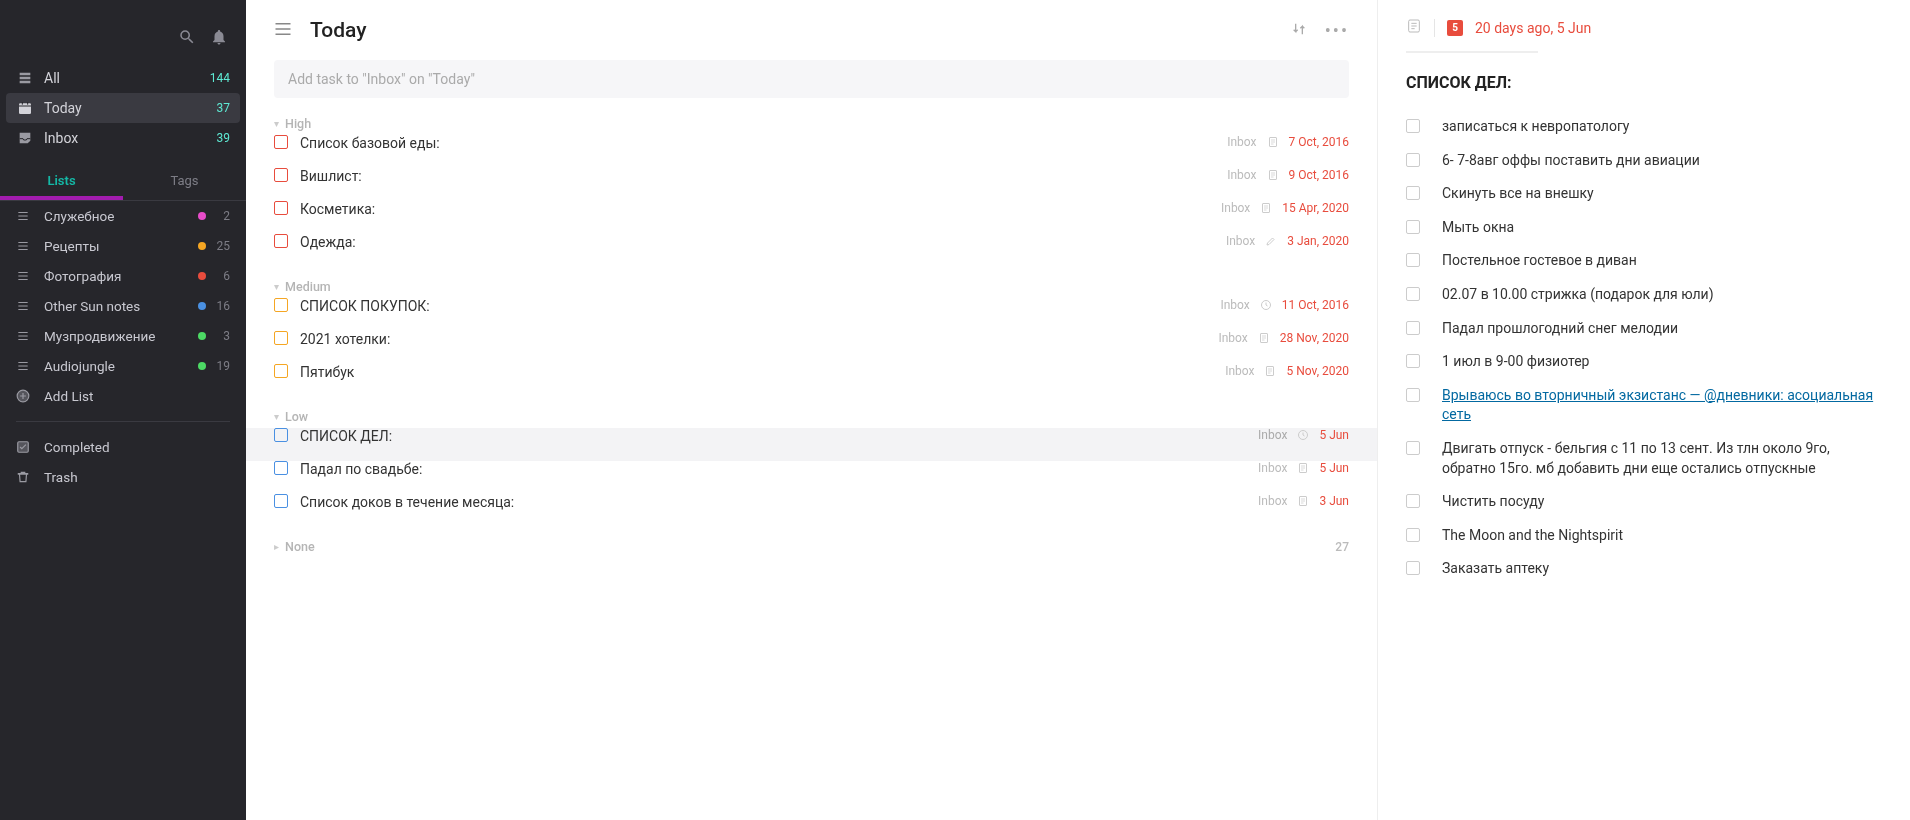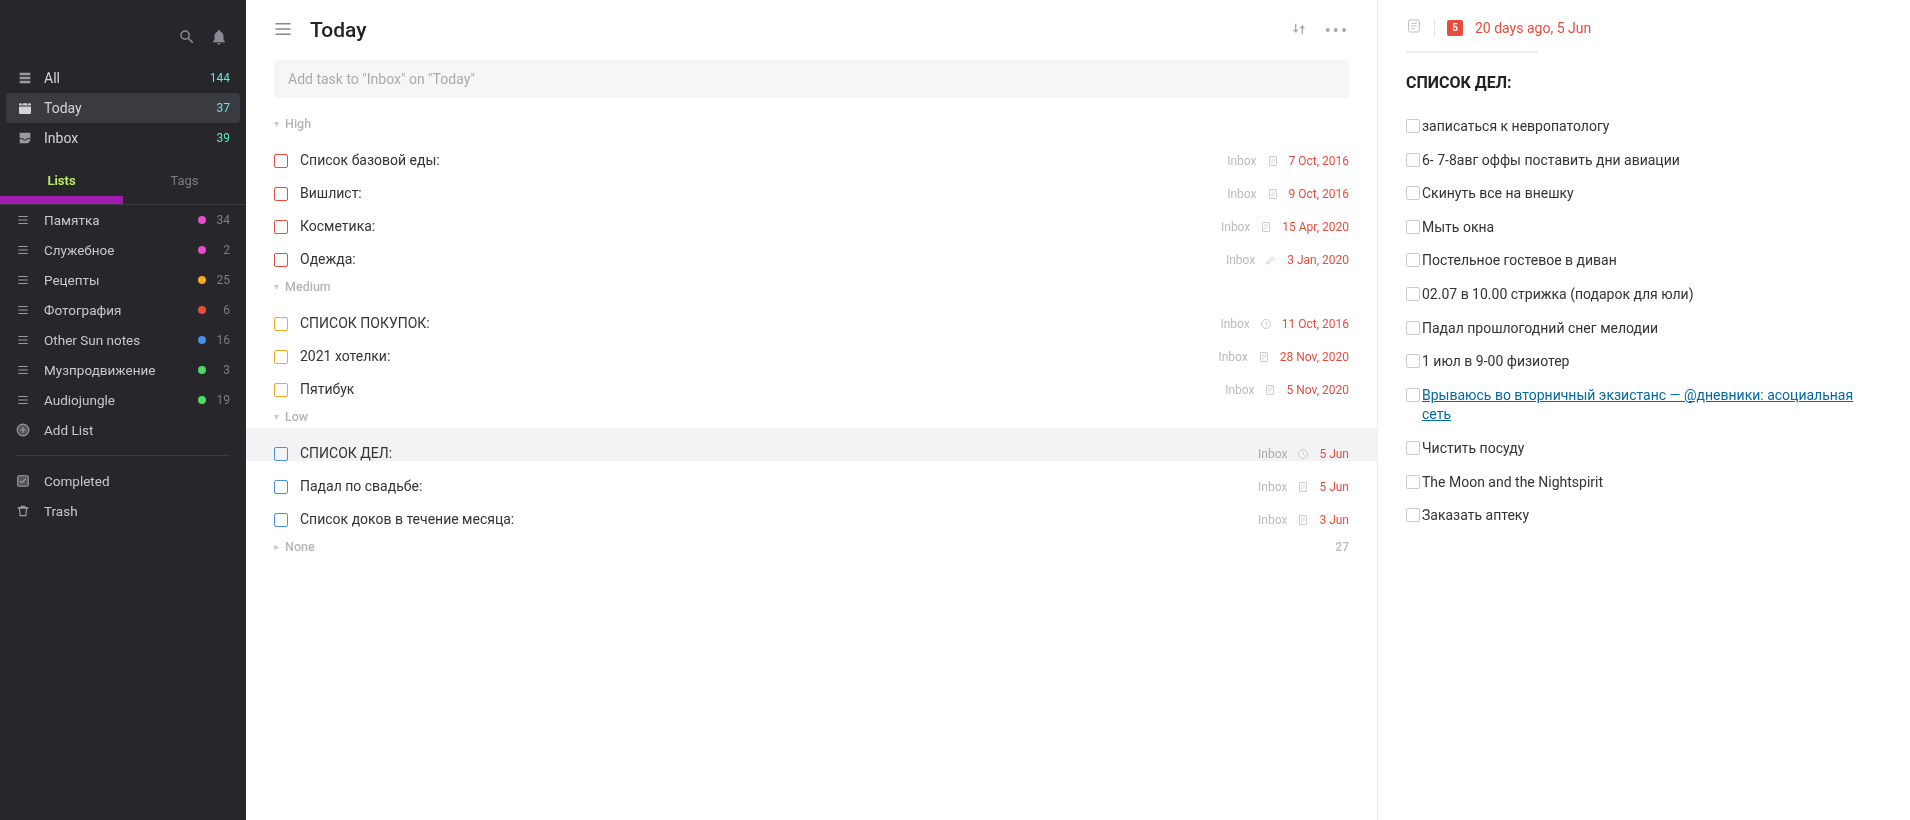--- a/index.html
+++ b/index.html
@@ -59,23 +59,23 @@
 }
 .tabs .tab {
   flex: 1;
   text-align: center;
   padding: 8px 0;
   color: #7d7d86;
   cursor: pointer;
   font-size: 13px;
 }
 .tabs .tab.active {
-  color: #bef264;
+  color: #14b8a6;
   font-weight: 600;
-  border-bottom: 8px solid #a21caf;
+  border-bottom: 4px solid #a21caf;
 }
 
 .list-item {
   display: flex;
   align-items: center;
   height: 30px;
   padding: 0 16px;
   cursor: pointer;
   color: #c8c8d0;
   font-size: 13.5px;
@@ -125,21 +125,21 @@
   padding: 12px 28px 4px;
   color: #b5b5b5;
   font-size: 12.5px;
   font-weight: 500;
 }
 .section-head .chev { margin-right: 6px; font-size: 10px; color: #ccc; }
 .section-head .section-count { margin-left: auto; font-size: 12px; color: #bbb; }
 
 .task {
   display: flex;
-  align-items: flex-end;
+  align-items: flex-start;
   height: 33px;
   padding: 0 28px;
   cursor: pointer;
 }
 .task.selected { background: #f3f3f5; }
 .task .check {
   width: 14px; height: 14px; border: 1.5px solid #bbb; border-radius: 2px;
   margin-right: 12px; flex-shrink: 0;
 }
 .task .check.red { border-color: #e84c3d; }
@@ -179,21 +179,21 @@
   font-size: 16px;
   font-weight: 700;
   margin: 20px 0 18px;
   color: #222;
 }
 
 .check-row {
   display: flex;
   align-items: flex-start;
   padding: 7px 0;
-  gap: 2px;
+  gap: 22px;
 }
 .check-row .cb {
   width: 14px; height: 14px; border: 1.5px solid #ccc; border-radius: 2px;
   flex-shrink: 0; margin-top: 2px; cursor: pointer;
 }
 .check-row .txt { font-size: 14px; color: #333; line-height: 1.4; }
 .check-row .txt.link { color: #0369a1; text-decoration: underline; }
 </style>
 </head>
 <body>
@@ -249,30 +249,20 @@
     <div class="tab">Tags</div>
   </div>
 
   <div id="sidebar-lists">
       <div class="list-item">
         <span class="list-icon">
           <svg viewBox="0 0 24 24">
             <path d="M4 6h16M4 12h16M4 18h16"></path>
           </svg>
         </span>
-    <span>Памятка</span>
-    <span class="dot" style="background:#e84cca"></span>
-    <span class="list-count">34</span>
-      </div>
-      <div class="list-item">
-        <span class="list-icon">
-          <svg viewBox="0 0 24 24">
-            <path d="M4 6h16M4 12h16M4 18h16"></path>
-          </svg>
-        </span>
     <span>Служебное</span>
     <span class="dot" style="background:#e84cca"></span>
     <span class="list-count">2</span>
       </div>
       <div class="list-item">
         <span class="list-icon">
           <svg viewBox="0 0 24 24">
             <path d="M4 6h16M4 12h16M4 18h16"></path>
           </svg>
         </span>
@@ -583,20 +573,24 @@
       <div class="check-row">
         <span class="cb"></span>
     <span class="txt">1 июл в 9-00 физиотер</span>
       </div>
       <div class="check-row">
         <span class="cb"></span>
     <span class="txt link">Врываюсь во вторничный экзистанс  — @дневники: асоциальная сеть</span>
       </div>
       <div class="check-row">
         <span class="cb"></span>
+    <span class="txt">Двигать отпуск - бельгия с 11 по 13 сент. Из тлн около 9го, обратно 15го. мб добавить дни еще остались отпускные</span>
+      </div>
+      <div class="check-row">
+        <span class="cb"></span>
     <span class="txt">Чистить посуду</span>
       </div>
       <div class="check-row">
         <span class="cb"></span>
     <span class="txt">The Moon and the Nightspirit</span>
       </div>
       <div class="check-row">
         <span class="cb"></span>
     <span class="txt">Заказать аптеку</span>
       </div>

